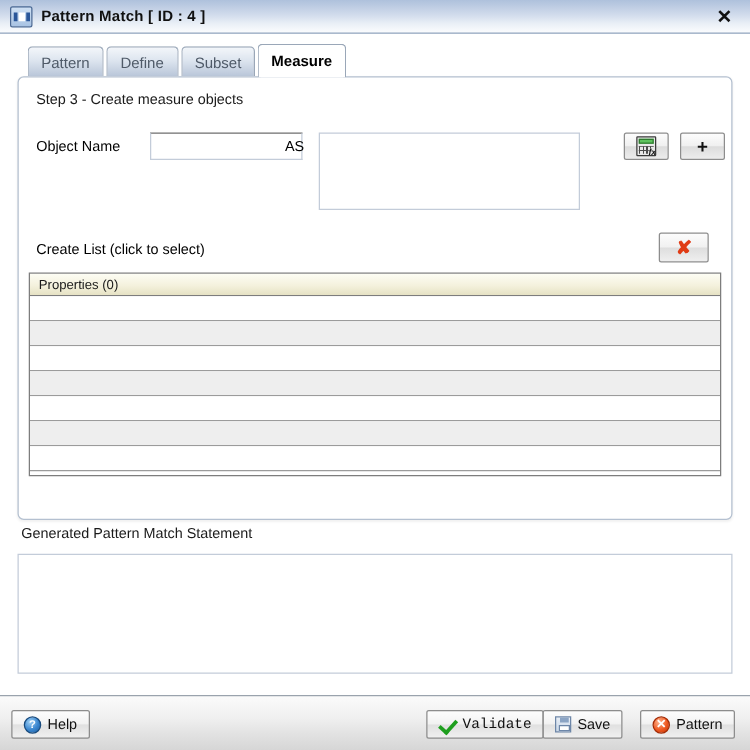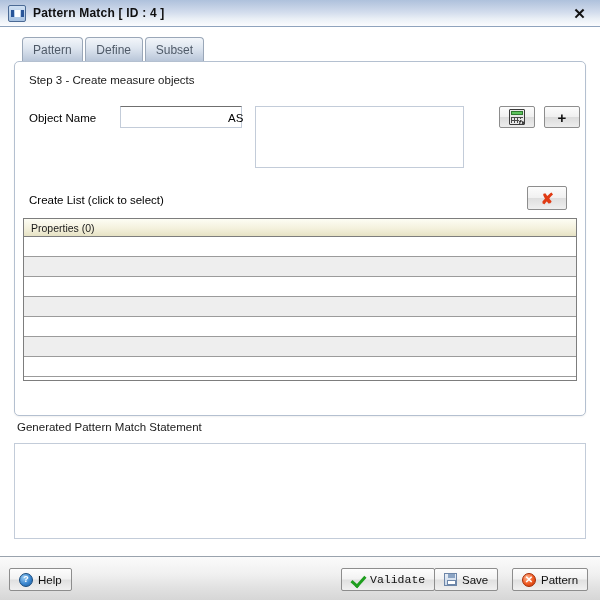--- a/index.html
+++ b/index.html
@@ -434,20 +434,21 @@
     </span>
   </span>
   <span class="title-text">Pattern Match [ ID : 4 ]</span>
   <span class="title-close">✕</span>
 </div>
 
 <div class="tabstrip">
   <div class="tab">Pattern</div>
   <div class="tab">Define</div>
   <div class="tab">Subset</div>
+  <div class="tab active">Measure</div>
 </div>
 
 <div class="panel">
 
   <div class="step-title">Step 3 - Create measure objects</div>
 
   <div class="row-object">
     <span class="lbl-object">Object Name</span>
     <input class="input-object" type="text" value="" style="">
     <span class="lbl-as">AS</span>

